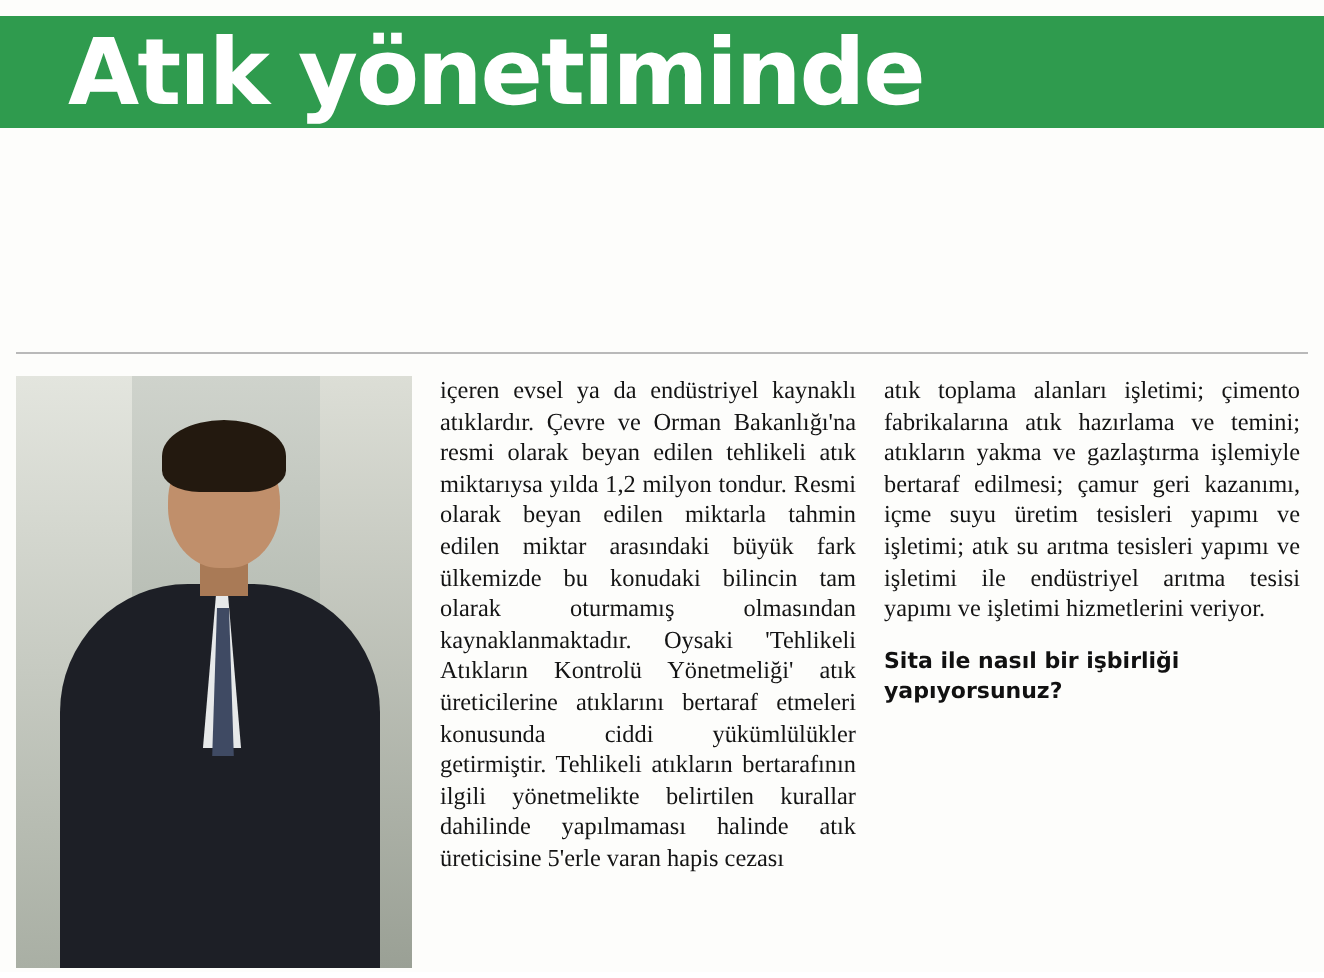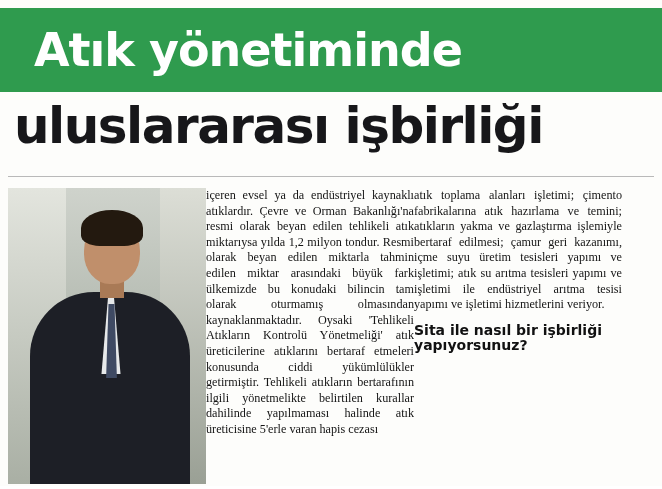--- a/index.html
+++ b/index.html
@@ -21,21 +21,21 @@
     background: #fdfdfb;
     overflow: hidden;
   }
 
   
   .headline-band {
     position: absolute;
     left: 0;
     top: 8px;
     width: 662px;
-    height: 84px;
+    height: 56px;
     background: #2f9b4e;
     display: flex;
     align-items: center;
   }
   .headline-band .headline-text {
     font-family: "DejaVu Sans", sans-serif;
     font-weight: bold;
     font-size: 46px;
     line-height: 50px;
     color: #ffffff;
@@ -70,20 +70,21 @@
   }
 
   
   .content {
     position: absolute;
     left: 8px;
     top: 188px;
     width: 646px;
     height: 300px;
     display: flex;
+    gap: 14px;
   }
 
   .photo-col {
     width: 198px;
     flex: 0 0 198px;
     position: relative;
   }
   .photo {
     position: relative;
     width: 198px;
@@ -153,41 +154,40 @@
     color: #141414;
     overflow: hidden;
   }
   .text-col p {
     margin: 0 0 0 0;
     text-align: justify;
   }
   .subhead {
     font-family: "DejaVu Sans", sans-serif;
     font-weight: bold;
-    font-size: 14px;
+    font-size: 11px;
     line-height: 15.6px;
     margin: 10px 0 2px 0;
     color: #111;
   }
   .clip-bottom {
     position: absolute;
     left: 0; bottom: 0; width: 662px; height: 3px;
     background: #ffffff;
   }
 </style>
 </head>
 <body>
 
 <div class="page">
 
   <div class="headline-band">
     <div class="headline-text">Atık yönetiminde</div>
   </div>
 
-  <div class="headline-2">uluslararası işbirliği</div>
 
   <div class="rule"></div>
 
   <div class="content">
 
     <div class="photo-col">
       <div class="photo">
         <div class="wall-left"></div>
         <div class="wall-right"></div>
         <div class="shoulders"></div>

